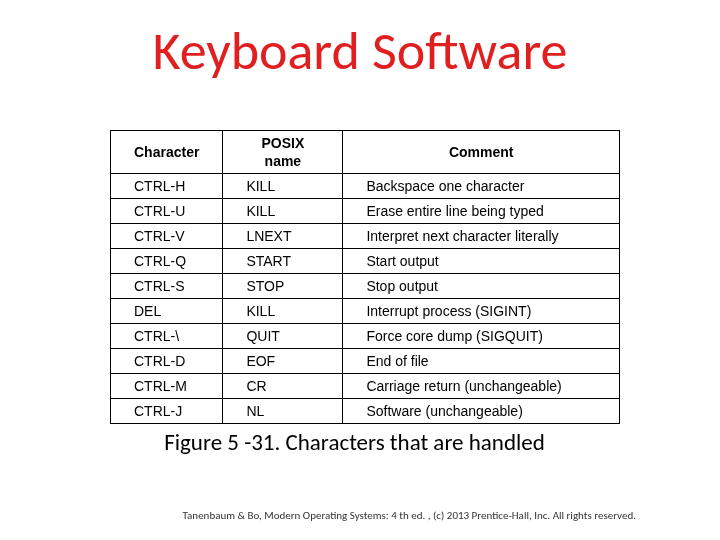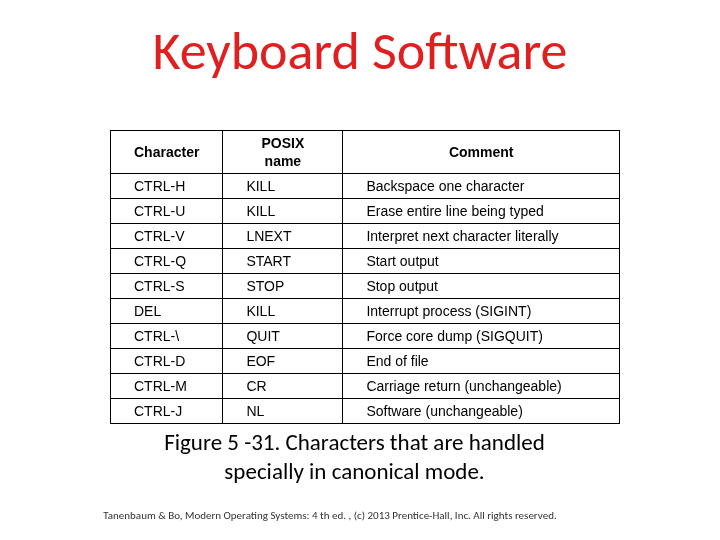--- a/index.html
+++ b/index.html
@@ -62,24 +62,23 @@
     width: 709px;
     text-align: center;
     font-size: 23px;
     line-height: 1.25;
   }
   .footer {
     position: absolute;
     bottom: 18px;
     left: 0;
     width: 636px;
-    text-align: center;
+    text-align: right;
     font-size: 11px;
     color: #333;
-    margin-left: 12px;
   }
 </style>
 </head>
 <body>
 
 <div class="slide">
 
   <div class="title">Keyboard Software</div>
 
   <div class="table-wrap">
@@ -146,18 +145,17 @@
           <td>CTRL-J</td>
           <td>NL</td>
           <td>Software (unchangeable)</td>
         </tr>
       </tbody>
     </table>
   </div>
 
   <div class="caption">
     <span>Figure 5 -31. Characters that are handled</span><br>
-    <span>specially in canonical mode.</span>
   </div>
 
   <div class="footer">Tanenbaum &amp; Bo, Modern Operating Systems: 4 th ed. , (c) 2013 Prentice-Hall, Inc. All rights reserved.</div>
 
 </div>
 
 </body></html>

